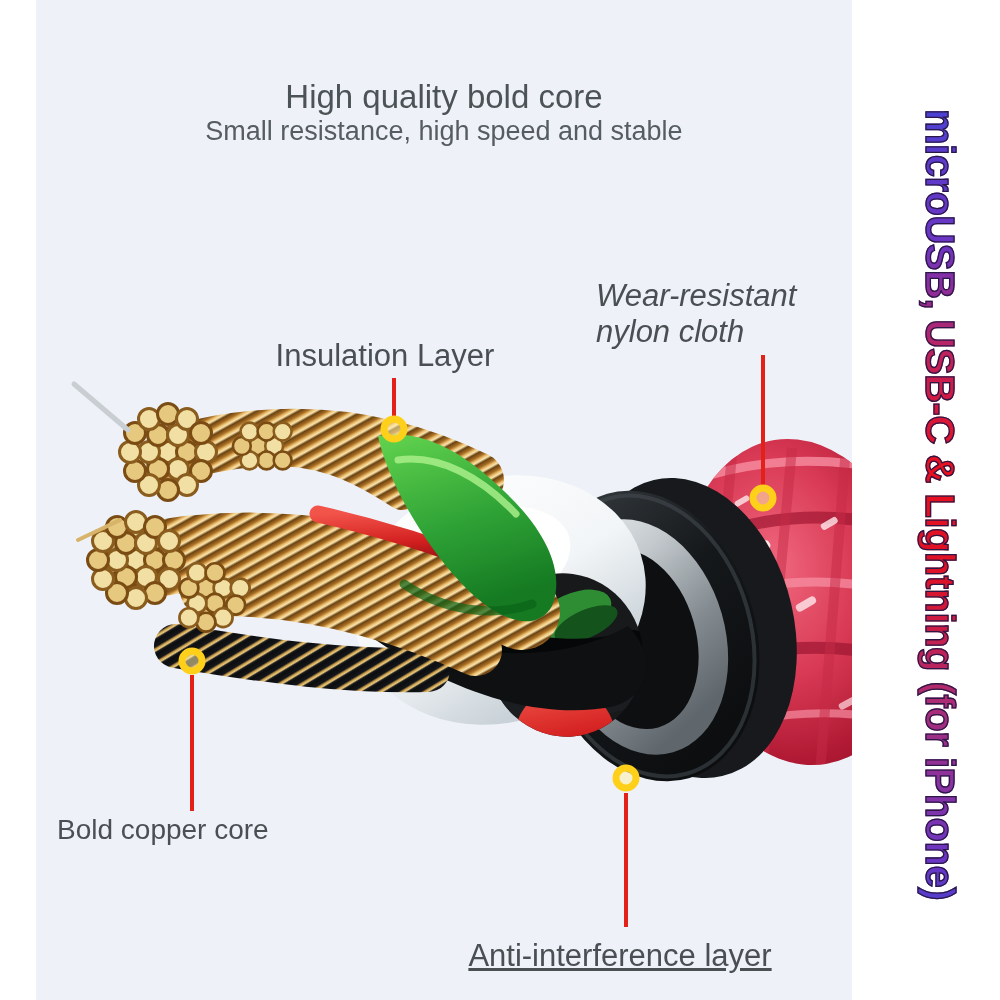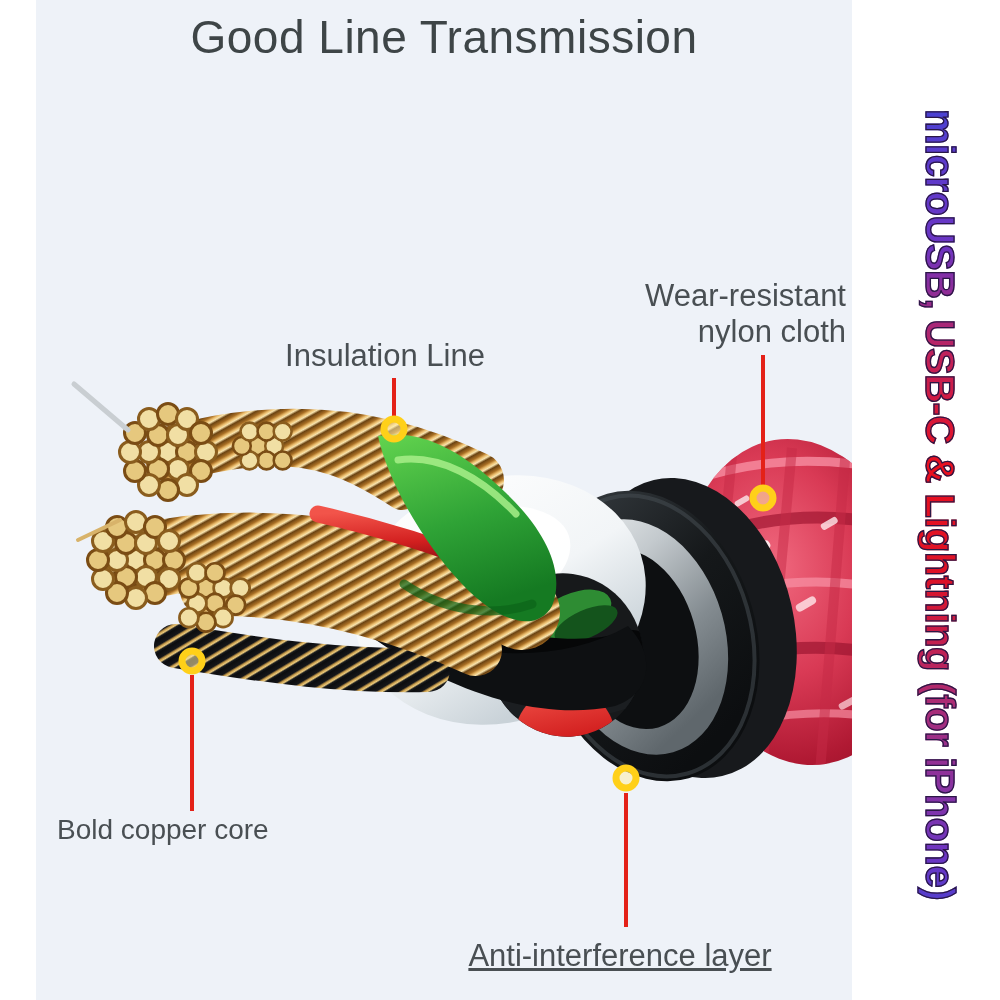--- a/index.html
+++ b/index.html
@@ -257,30 +257,31 @@
         </g>
       </g>
 
       <g>
         <path d="M128 430 L74 384" stroke="#c9ced2" stroke-width="5" stroke-linecap="round"></path>
         <path d="M120 520 L78 540" stroke="#d8b36a" stroke-width="4" stroke-linecap="round"></path>
       </g>
     </g>
   </svg>
 
-  <div class="hdr title" style="position:absolute;">Good Line Transmission</div>
-
-  <div>
-    <div class="co-label" style="left:385px;top:338px;transform:translateX(-50%);">Insulation Line</div>
+  <div class="hdr subtitle" style="position:absolute;">High quality bold core</div>
+  <div class="hdr tagline" style="position:absolute;">Small resistance, high speed and stable</div>
+
+  <div>
+    <div class="co-label" style="left:385px;top:338px;transform:translateX(-50%);">Insulation Layer</div>
     <div class="leader" style="left:394px;top:378px;height:42px;"></div>
     <div class="dot" style="left:394px;top:429px;"></div>
   </div>
 
   <div>
-    <div class="co-label wrap" style="left:596px;top:278px;width:250px;text-align:right;">Wear-resistant nylon cloth</div>
+    <div class="co-label wrap" style="left:596px;top:278px;width:250px;text-align:left;font-style:italic;">Wear-resistant nylon cloth</div>
     <div class="leader" style="left:763px;top:355px;height:130px;"></div>
     <div class="dot" style="left:763px;top:498px;"></div>
   </div>
 
   <div>
     <div class="co-label" style="left:57px;top:814px;font-size:28px;">Bold copper core</div>
     <div class="leader" style="left:192px;top:675px;height:136px;"></div>
     <div class="dot" style="left:192px;top:661px;"></div>
   </div>
 

